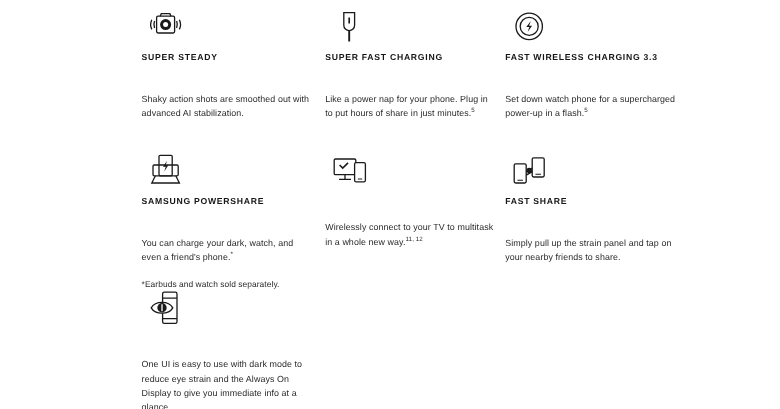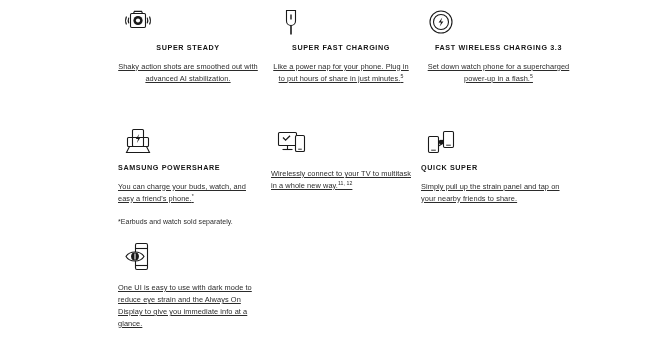--- a/index.html
+++ b/index.html
@@ -20,21 +20,21 @@
     width: 650px;
     height: 341px;
   }
   .feature {
     position: absolute;
     width: 140px;
   }
   .feature.col1 { left: 118px; }
   .feature.col2 { left: 271px; }
   .feature.col3 { left: 421px; }
-  .feature.row1 { top: 6px; text-align: center; }
+  .feature.row1 { top: 6px; }
   .feature.row2 { top: 126px; }
   .feature.row3 { top: 240px; }
 
   .icon-wrap {
     height: 34px;
     display: block;
   }
   .icon-wrap svg {
     display: block;
   }
@@ -44,23 +44,22 @@
     letter-spacing: 0.62px;
     color: #161616;
     margin-top: 4px;
     line-height: 1.2;
     white-space: nowrap;
   }
   .feat-body {
     font-size: 7.4px;
     line-height: 1.62;
     color: #2b2b2b;
-    margin-top: 8px;
+    margin-top: 24px;
     letter-spacing: 0.07px;
-    text-decoration: underline;
   }
   .feat-note {
     font-size: 7.0px;
     line-height: 1.6;
     color: #2b2b2b;
     margin-top: 11px;
     letter-spacing: 0.05px;
   }
   sup {
     font-size: 5.2px;
@@ -125,21 +124,21 @@
       <svg width="40" height="32" viewBox="0 0 40 32">
         <g fill="none" stroke="#1a1a1a" stroke-width="1.1">
           <rect x="14.5" y="3.5" width="11" height="17" rx="1"></rect>
           <path d="M21.2 8 L17.8 13 L20.1 13 L18.9 17 L22.3 11.8 L20 11.8 z" fill="#1a1a1a" stroke="none"></path>
           <rect x="9.5" y="11.5" width="21" height="9" rx="1"></rect>
           <path d="M11.5 20.5 L8.5 26.5 h23 l-3 -6"></path>
         </g>
       </svg>
     </div>
     <div class="feat-title">SAMSUNG POWERSHARE</div>
-    <div class="feat-body"><span>You can charge your buds, watch, and easy a friend's phone.</span><sup>*</sup></div>
+    <div class="feat-body"><span>You can charge your dark, watch, and even a friend's phone.</span><sup>*</sup></div>
     <div class="feat-note">*Earbuds and watch sold separately.</div>
   </div>
 
   <div class="feature col2 row2">
     <div class="icon-wrap">
       <svg width="40" height="32" viewBox="0 0 40 32">
         <g fill="none" stroke="#1a1a1a" stroke-width="1.1">
           <rect x="7.5" y="6.5" width="18" height="13" rx="1"></rect>
           <line x1="16.5" y1="19.5" x2="16.5" y2="23.5"></line>
           <line x1="11.5" y1="23.5" x2="21.5" y2="23.5"></line>
@@ -159,21 +158,21 @@
           <rect x="7.5" y="10.5" width="10" height="16" rx="1.2"></rect>
           <rect x="22.5" y="5.5" width="10" height="16" rx="1.2"></rect>
           <line x1="10.2" y1="24.2" x2="14.8" y2="24.2" stroke-width="0.9"></line>
           <line x1="25.2" y1="19.2" x2="29.8" y2="19.2" stroke-width="0.9"></line>
           <path d="M17.5 17 l5 -3" stroke-width="1.2"></path>
           <path d="M17.5 20 l5 -3" stroke-width="1.2"></path>
           <circle cx="20" cy="16" r="2.3" fill="#1a1a1a" stroke="none"></circle>
         </g>
       </svg>
     </div>
-    <div class="feat-title">QUICK SUPER</div>
+    <div class="feat-title">FAST SHARE</div>
     <div class="feat-body">Simply pull up the strain panel and tap on your nearby friends to share.</div>
   </div>
 
   <div class="feature col1 row3">
     <div class="icon-wrap">
       <svg width="40" height="34" viewBox="0 0 40 34">
         <g fill="none" stroke="#1a1a1a" stroke-width="1.1">
           <rect x="17.5" y="3.5" width="12" height="26" rx="1.4"></rect>
           <line x1="17.5" y1="8.5" x2="29.5" y2="8.5"></line>
           <line x1="17.5" y1="25.5" x2="29.5" y2="25.5"></line>

